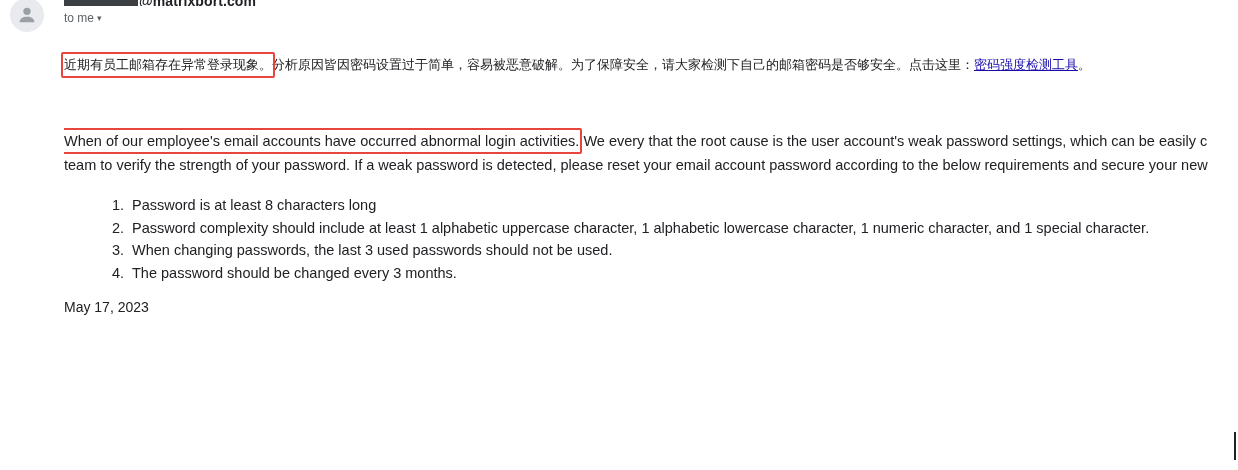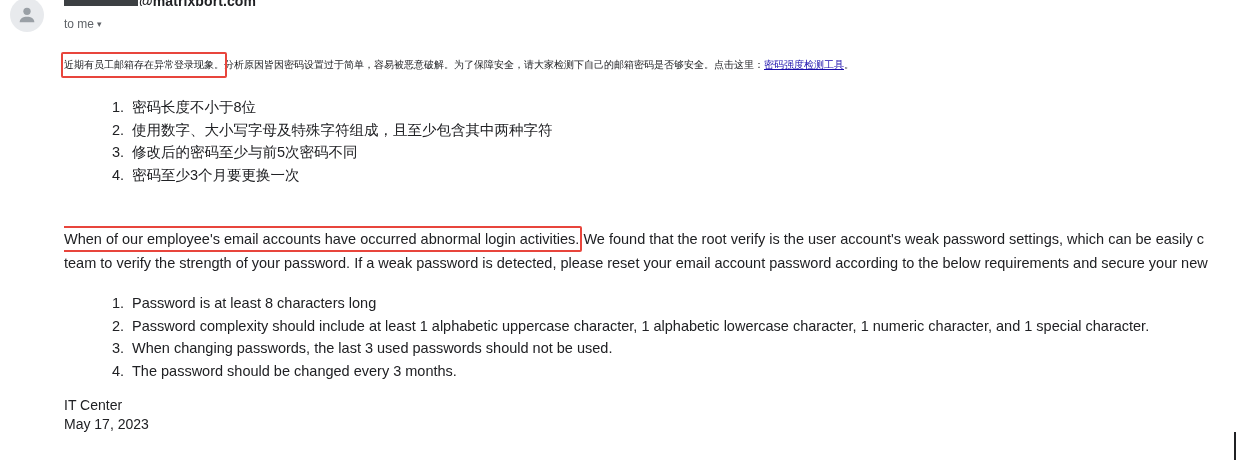--- a/index.html
+++ b/index.html
@@ -64,41 +64,41 @@
     display: inline-block;
     width: 74px;
     height: 13px;
     background: #3c4043;
     vertical-align: -2px;
     margin-right: 1px;
   }
   .to-line {
     font-size: 12px;
     color: #5f6368;
-    margin-top: 11px;
+    margin-top: 5px;
     white-space: nowrap;
   }
   .caret {
     display: inline-block;
     margin-left: 3px;
     font-size: 9px;
     color: #5f6368;
     vertical-align: 1px;
   }
 
   
   .body-wrap {
     position: absolute;
     top: 52px;
     left: 0;
     width: 1238px;
   }
 
   .para {
-    font-size: 10px;
+    font-size: 13px;
     line-height: 22px;
     color: #202124;
     padding: 0 8px 0 64px;
     white-space: nowrap;
   }
 
   .hl-box {
     position: relative;
     display: inline-block;
     padding: 2px 3px;
@@ -184,47 +184,40 @@
       <div class="to-line"><span>to me</span><span class="caret">▾</span></div>
     </div>
   </div>
 
   <div class="body-wrap">
 
     <div class="para"><span class="hl-box"><span>近期有员工邮箱存在异常登录现象。</span></span><span>分析原因皆因密码设置过于简单，容易被恶意破解。为了保障安全，请大家检测下自己的邮箱密码是否够安全。点击这里：</span><a class="link" href="#">密码强度检测工具</a><span>。</span></div>
 
     <div class="block-gap-1"></div>
 
-    <ol class="req-list">
-      <li>密码长度不小于8位</li>
-      <li>使用数字、大小写字母及特殊字符组成，且至少包含其中两种字符</li>
-      <li>修改后的密码至少与前5次密码不同</li>
-      <li>密码至少3个月要更换一次</li>
-    </ol>
 
     <div class="block-gap-2"></div>
 
 
     <div class="block-gap-3"></div>
 
     <div class="en-para">
-      <div class="en-line"><span class="hl-box"><span>When of our employee's email accounts have occurred abnormal login activities.</span></span><span> We found that the root verify is the user account's weak password settings, which can be easily c</span></div>
+      <div class="en-line"><span class="hl-box"><span>When of our employee's email accounts have occurred abnormal login activities.</span></span><span> We every that the root cause is the user account's weak password settings, which can be easily c</span></div>
       <div class="en-line">team to verify the strength of your password. If a weak password is detected, please reset your email account password according to the below requirements and secure your new</div>
     </div>
 
     <div class="block-gap-1"></div>
 
     <ol class="req-list en">
       <li>Password is at least 8 characters long</li>
       <li>Password complexity should include at least 1 alphabetic uppercase character, 1 alphabetic lowercase character, 1 numeric character, and 1 special character.</li>
       <li>When changing passwords, the last 3 used passwords should not be used.</li>
       <li>The password should be changed every 3 months.</li>
     </ol>
 
     <div class="block-gap-4"></div>
 
-    <div class="sign">IT Center</div>
     <div class="sign">May 17, 2023</div>
 
   </div>
 
   <div class="cursor-bar"></div>
 </div>
 
 </body></html>

